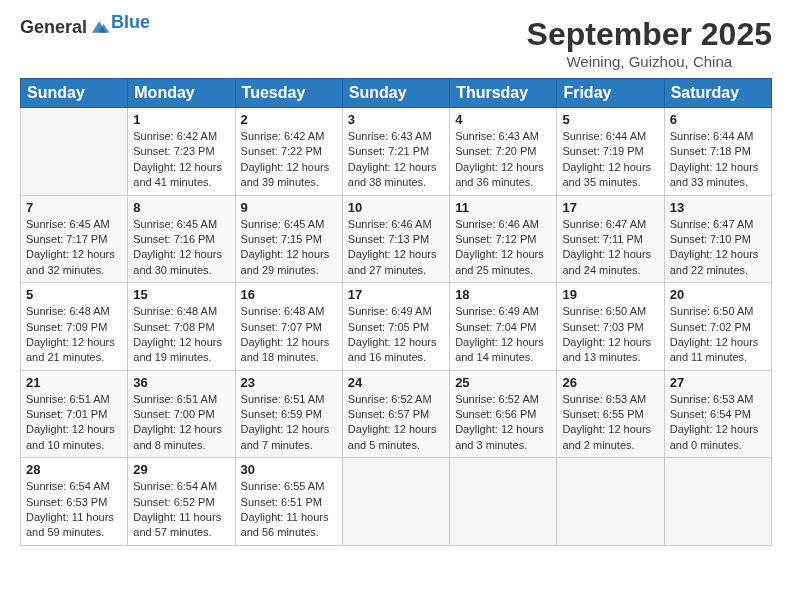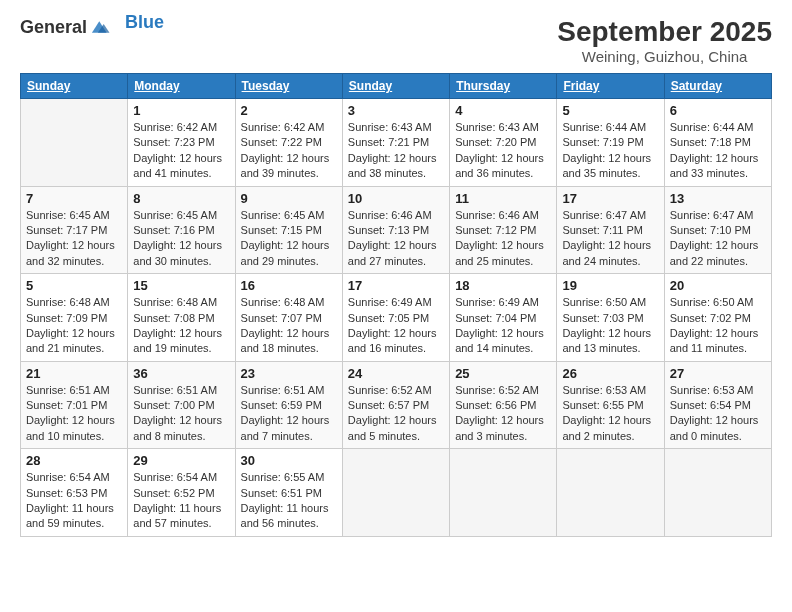--- a/index.html
+++ b/index.html
@@ -33,43 +33,42 @@
     }
     .logo-icon {
       width: 22px;
       height: 22px;
       margin-left: 2px;
     }
     .title-block {
       text-align: right;
     }
     .month-title {
-      font-size: 28px;
+      font-size: 32px;
       font-weight: bold;
       color: #333;
     }
     .location-title {
       font-size: 15px;
       color: #555;
       text-align: center;
     }
     table {
       width: 100%;
       border-collapse: collapse;
       font-size: 11px;
     }
     thead tr th {
       background: #2a7abf;
       color: #fff;
       text-align: left;
       padding: 5px 6px;
-      font-size: 12px;
+      font-size: 16px;
       font-weight: bold;
       border: 1px solid #1e5f99;
-      text-decoration: underline;
     }
     tbody tr td {
       border: 1px solid #ccc;
       vertical-align: top;
       padding: 4px 5px;
       min-height: 70px;
       height: 80px;
       width: 14.28%;
     }
     .day-num {
@@ -100,21 +99,21 @@
 <div class="header">
   <div class="logo">
     <div style="display:flex;flex-direction:row;align-items:flex-start;">
       <div style="display:flex;align-items:center;">
         <span class="logo-text-general">General</span>
         <svg class="logo-icon" viewBox="0 0 30 24" xmlns="http://www.w3.org/2000/svg">
           <polygon points="4,20 14,4 24,20" fill="#2a7abf" opacity="0.85"></polygon>
           <polygon points="12,20 20,8 28,20" fill="#1a5fa0" opacity="0.7"></polygon>
         </svg>
       </div>
-      <span class="logo-text-blue" style="margin-top:-4px;margin-left:14px;">Blue</span>
+      <span class="logo-text-blue" style="margin-top:-4px;margin-left:0;">Blue</span>
     </div>
   </div>
   <div class="title-block">
     <div class="month-title">September 2025</div>
     <div class="location-title">Weining, Guizhou, China</div>
   </div>
 </div>
 
 <table>
   <thead>

